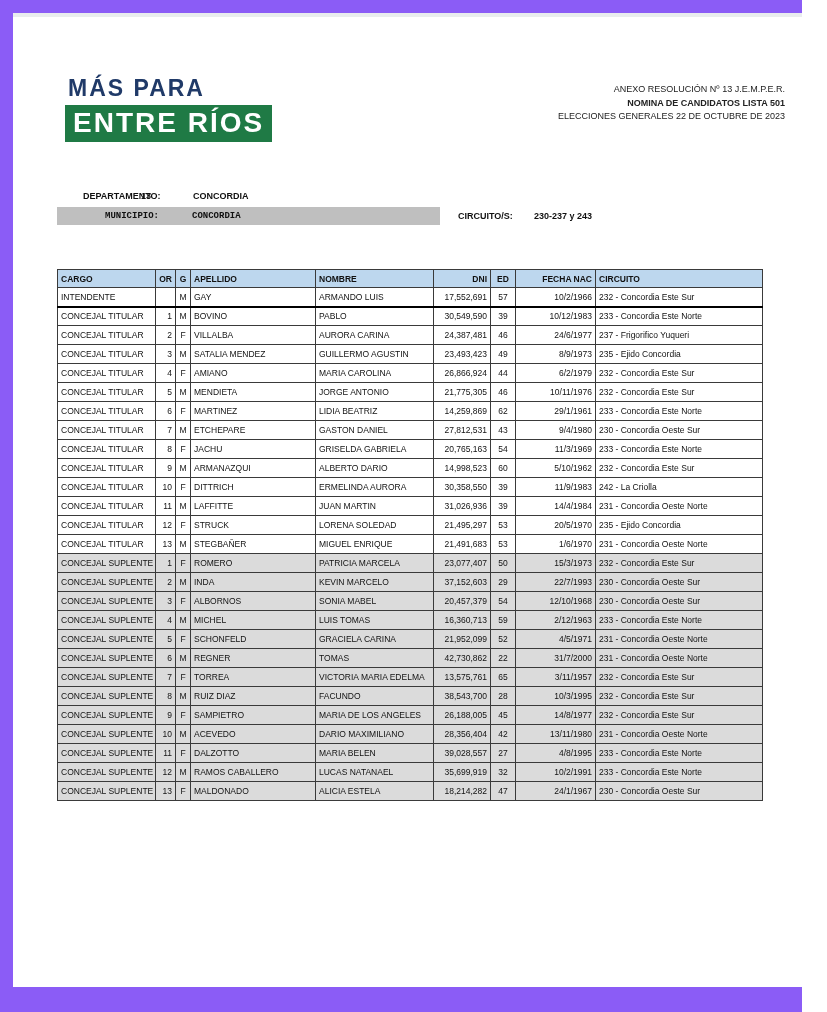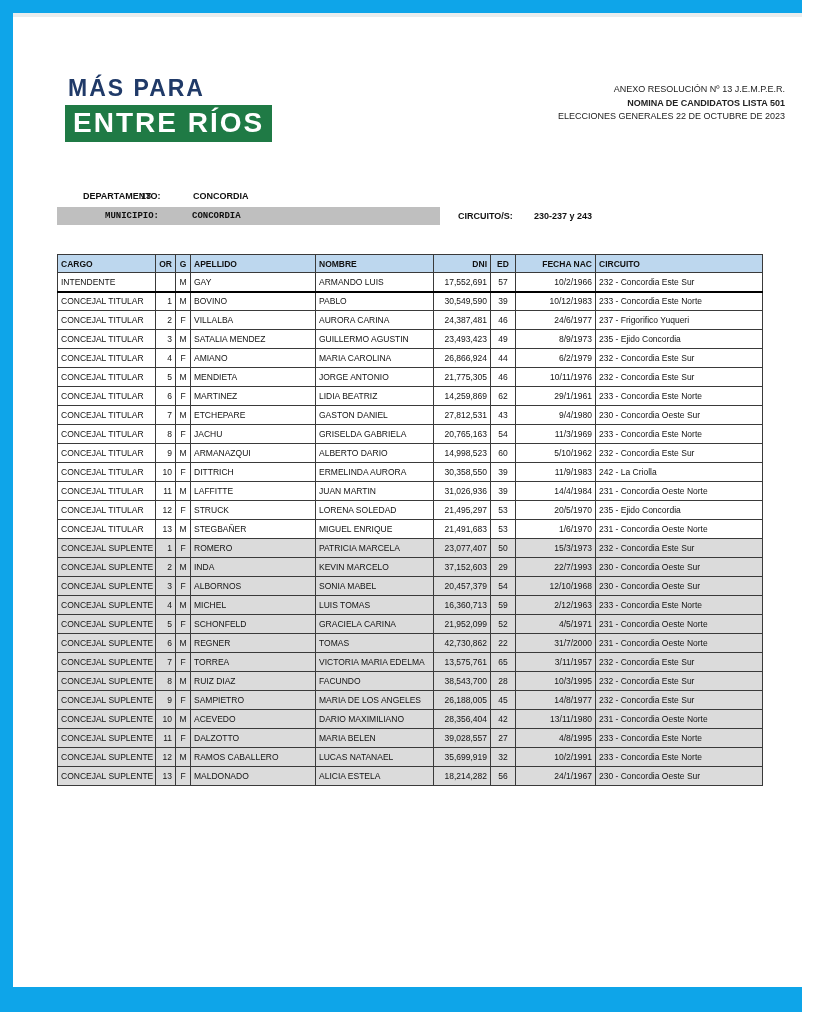--- a/index.html
+++ b/index.html
@@ -1,17 +1,17 @@
 <!DOCTYPE html>
 <html><head>
 <meta charset="utf-8">
 <style>
   html,body{margin:0;padding:0;}
   body{font-family:"Liberation Sans",sans-serif;}
-  .frame{position:relative;width:802px;height:1012px;background:#0ea5e9;overflow:hidden;}
+  .frame{position:relative;width:802px;height:1012px;background:#8b5cf6;overflow:hidden;}
   .sheet{position:absolute;left:13px;top:13px;width:799px;height:974px;background:#ffffff;border-top:4px solid #e9edee;box-sizing:border-box;}
 
   
   .logo{position:absolute;left:52px;top:58px;}
   .logo-line1{color:#203a68;font-weight:800;font-size:23px;letter-spacing:2px;padding-left:3px;}
   .logo-line2{margin-top:3px;background:#1f7a45;color:#ffffff;font-weight:800;font-size:28px;letter-spacing:2px;padding:2px 8px 3px 8px;display:inline-block;}
 
   
   .doc-header{position:absolute;right:27px;top:66px;text-align:right;font-size:9px;line-height:13.5px;color:#222;}
   .doc-header .bold{font-weight:bold;}
@@ -27,21 +27,21 @@
   .muni-bar{position:absolute;left:44px;top:0;width:383px;height:18px;background:#bfbfbf;font-family:Liberation Mono, monospace;}
   .muni-label{position:absolute;left:48px;top:4px;font-weight:bold;}
   .muni-value{position:absolute;left:135px;top:4px;font-weight:bold;}
   .circ-label{position:absolute;left:445px;top:4px;font-weight:bold;}
   .circ-value{position:absolute;left:521px;top:4px;font-weight:bold;}
 
   
   .tbl-wrap{position:absolute;left:44px;top:237px;}
   table{border-collapse:collapse;table-layout:fixed;width:705px;font-size:8.5px;color:#111;}
   th,td{border:1px solid #3a3a3a;padding:1px 3px;overflow:hidden;white-space:nowrap;height:19px;box-sizing:border-box;}
-  table{border:1.5px solid #000;}
+  table{border:1.5px solid #000;margin-top:15px;}
   thead th{background:#bdd7ee;font-weight:bold;height:18px;}
   tr.shaded td{background:#dbdbdb;}
   tr.thick-top td{border-top:2.5px solid #000;}
   .al{text-align:left;}
   .ar{text-align:right;}
   .ac{text-align:center;}
 </style>
 </head>
 <body>
 
@@ -388,21 +388,21 @@
               <td class="ar">10/2/1991</td>
               <td class="al">233 - Concordia Este Norte</td>
             </tr>
             <tr class="shaded">
               <td class="al">CONCEJAL SUPLENTE</td>
               <td class="ar">13</td>
               <td class="ac">F</td>
               <td class="al">MALDONADO</td>
               <td class="al">ALICIA ESTELA</td>
               <td class="ar">18,214,282</td>
-              <td class="ac">56</td>
+              <td class="ac">47</td>
               <td class="ar">24/1/1967</td>
               <td class="al">230 - Concordia Oeste Sur</td>
             </tr>
           </tbody>
       </table>
     </div>
 
   </div>
 </div>
 

